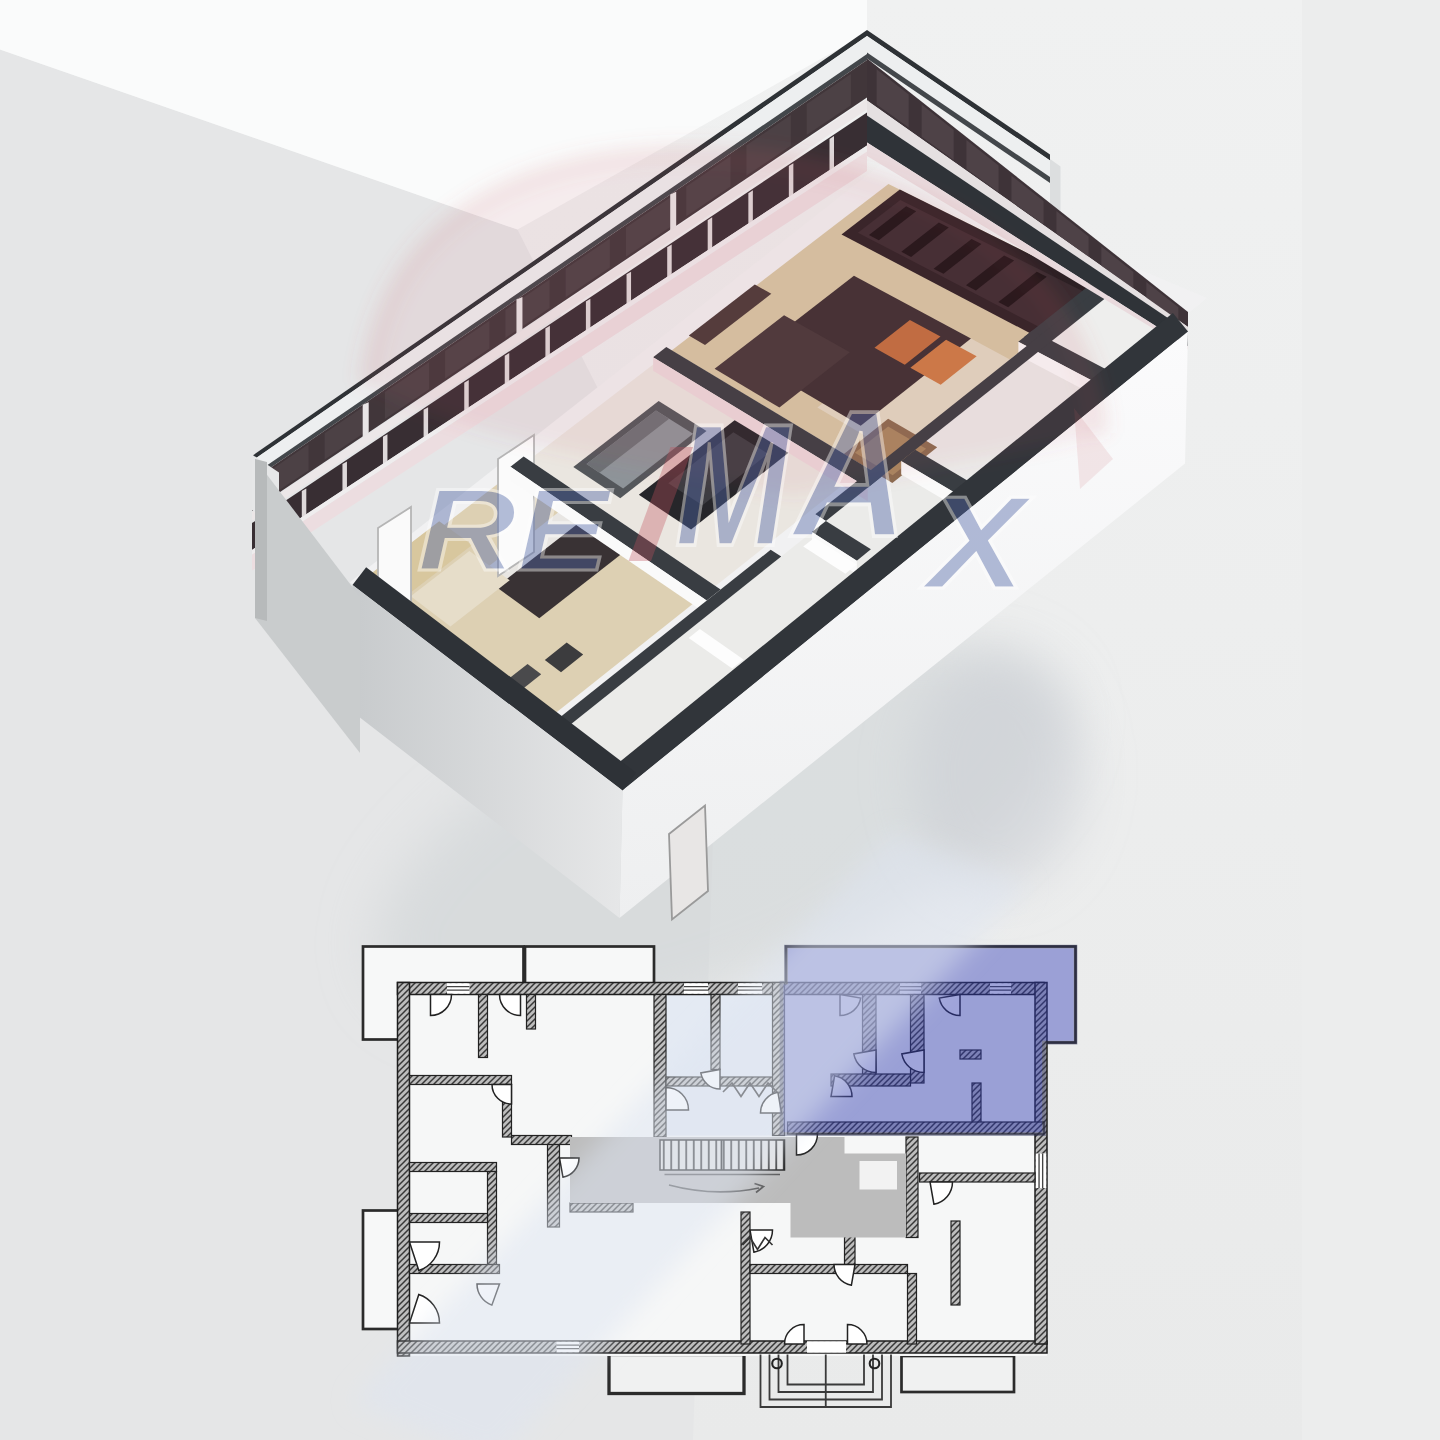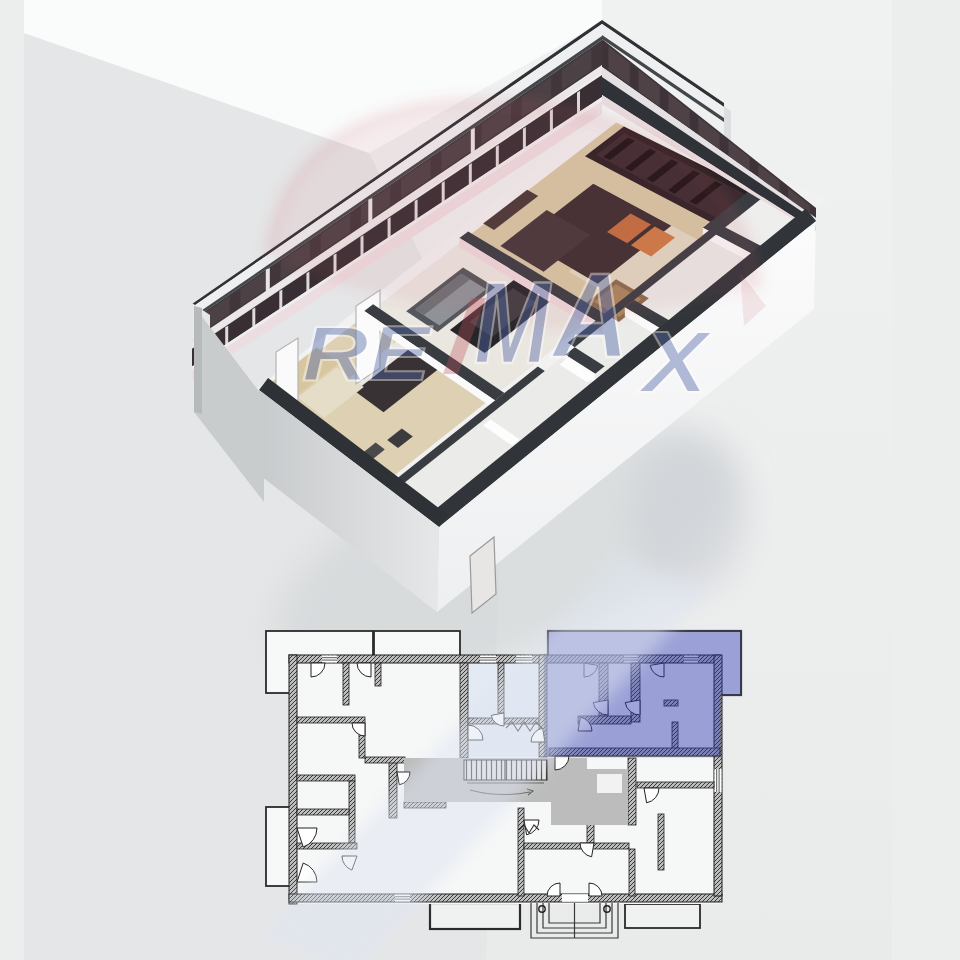--- a/index.html
+++ b/index.html
@@ -1,15 +1,15 @@
 <!DOCTYPE html>
 <html><head><meta charset="utf-8">
 <style>
 html,body{margin:0;padding:0;background:#eceded;font-family:"Liberation Sans",sans-serif;}
-#c{width:868px;height:960px;position:relative;overflow:hidden;margin-left:24px;}
+#c{width:868px;height:960px;position:relative;overflow:hidden;}
 </style></head>
 <body>
 <div id="c">
 <svg width="960" height="960" viewBox="0 0 960 960">
 <defs>
 <linearGradient id="bgg" x1="0" y1="0" x2="0" y2="1">
  <stop offset="0" stop-color="#f0f1f1"></stop>
           <stop offset="1" stop-color="#e9eaea"></stop>
 </linearGradient>
 <linearGradient id="facadeSE" x1="0" y1="0" x2="0" y2="1">

